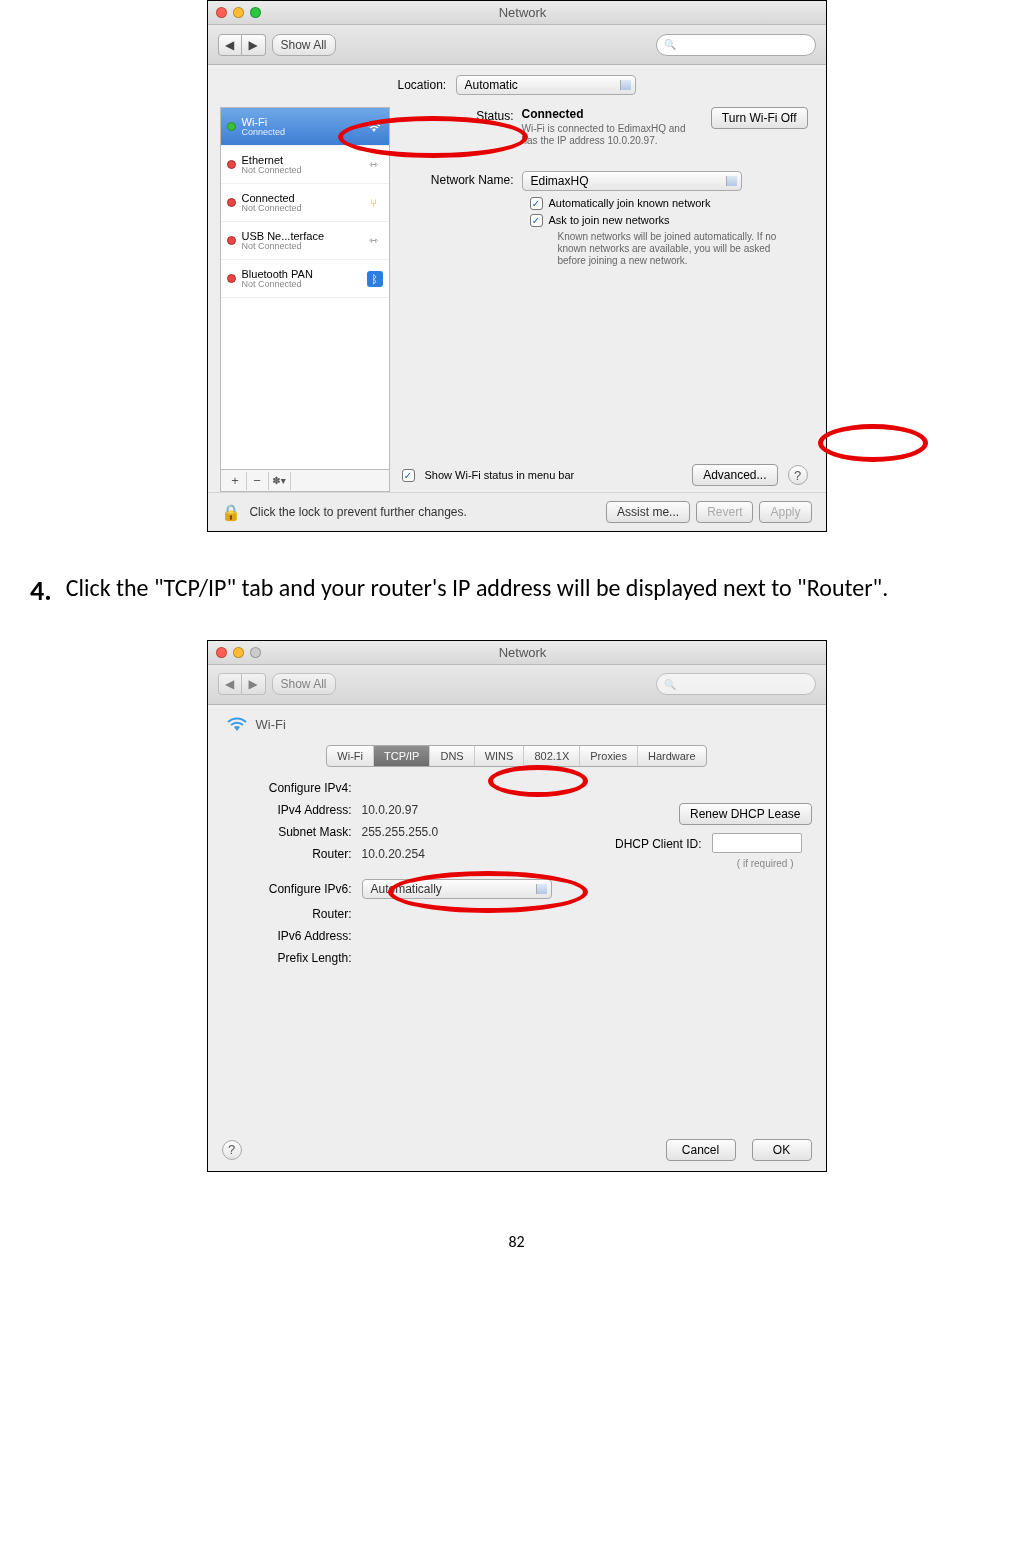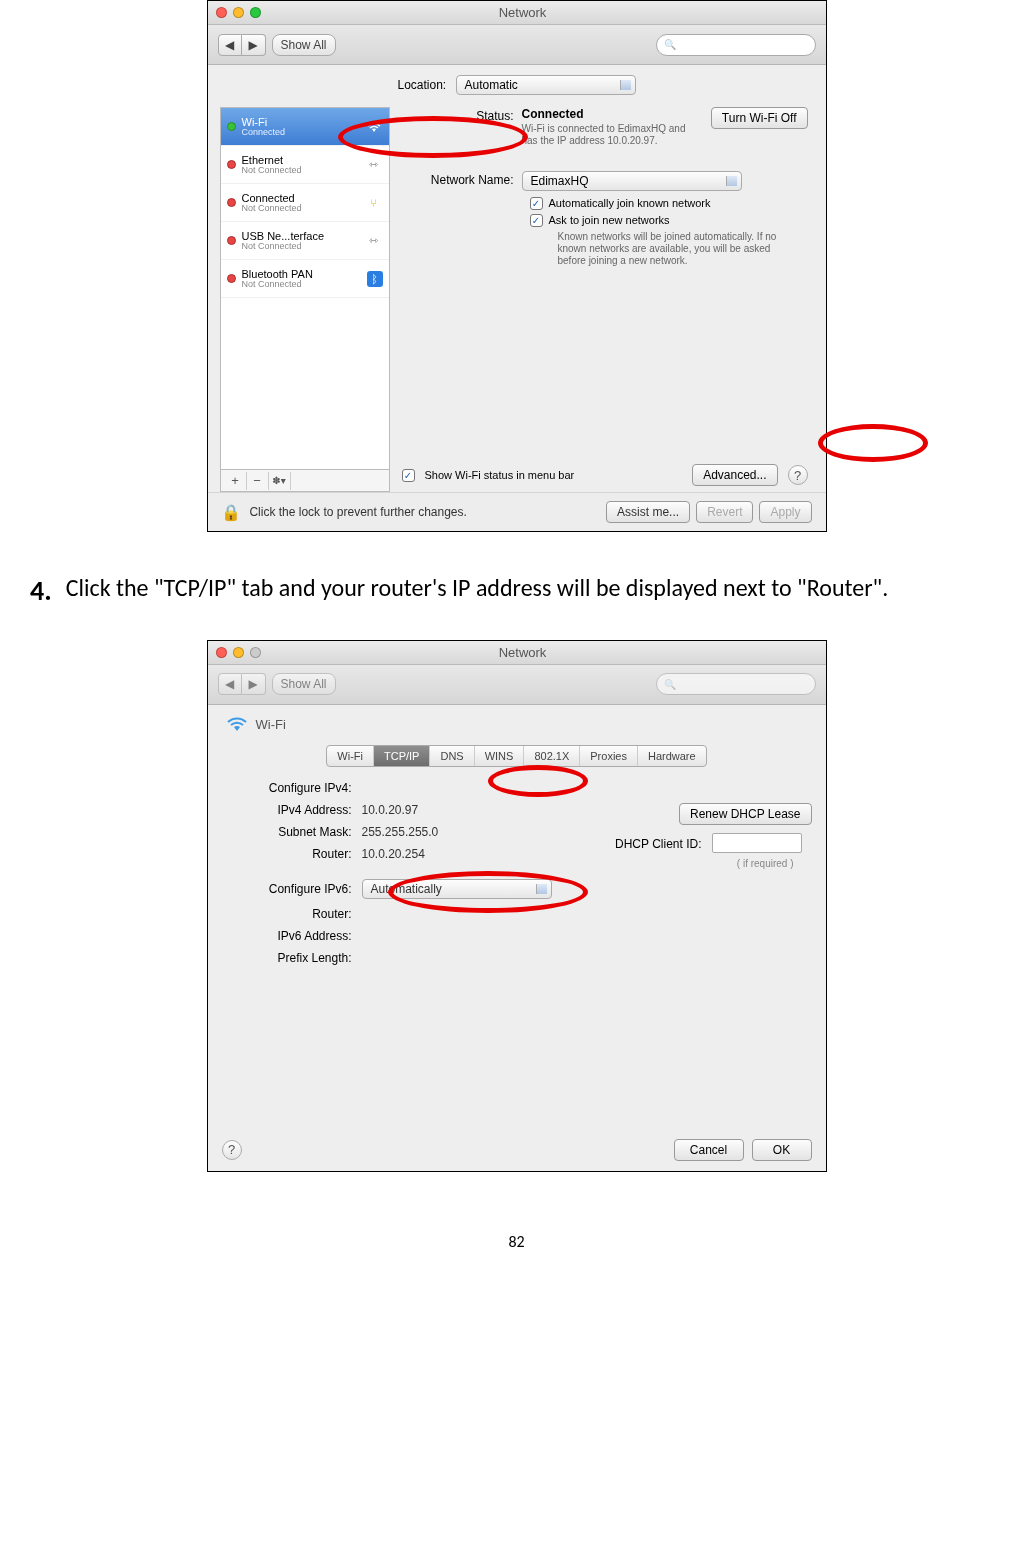--- a/index.html
+++ b/index.html
@@ -554,21 +554,21 @@
       </div>
       <div class="form-row">
         <div class="flbl">Prefix Length:</div>
         <div class="fval"></div>
       </div>
 
       <div class="shot2-footer">
         <span class="help-circle">?</span>
         <span class="gap"></span>
         <span class="btn" style="margin-right:8px;min-width:70px;">Cancel</span>
-        <span class="btn" style="min-width:60px;">OK</span>
+        <span class="btn" style="min-width:60px;margin-left:8px;">OK</span>
       </div>
     </div>
 
     <div class="red-ring ring3"></div>
     <div class="red-ring ring4"></div>
   </div>
 
   <div class="page-number">82</div>
 </div>
 

